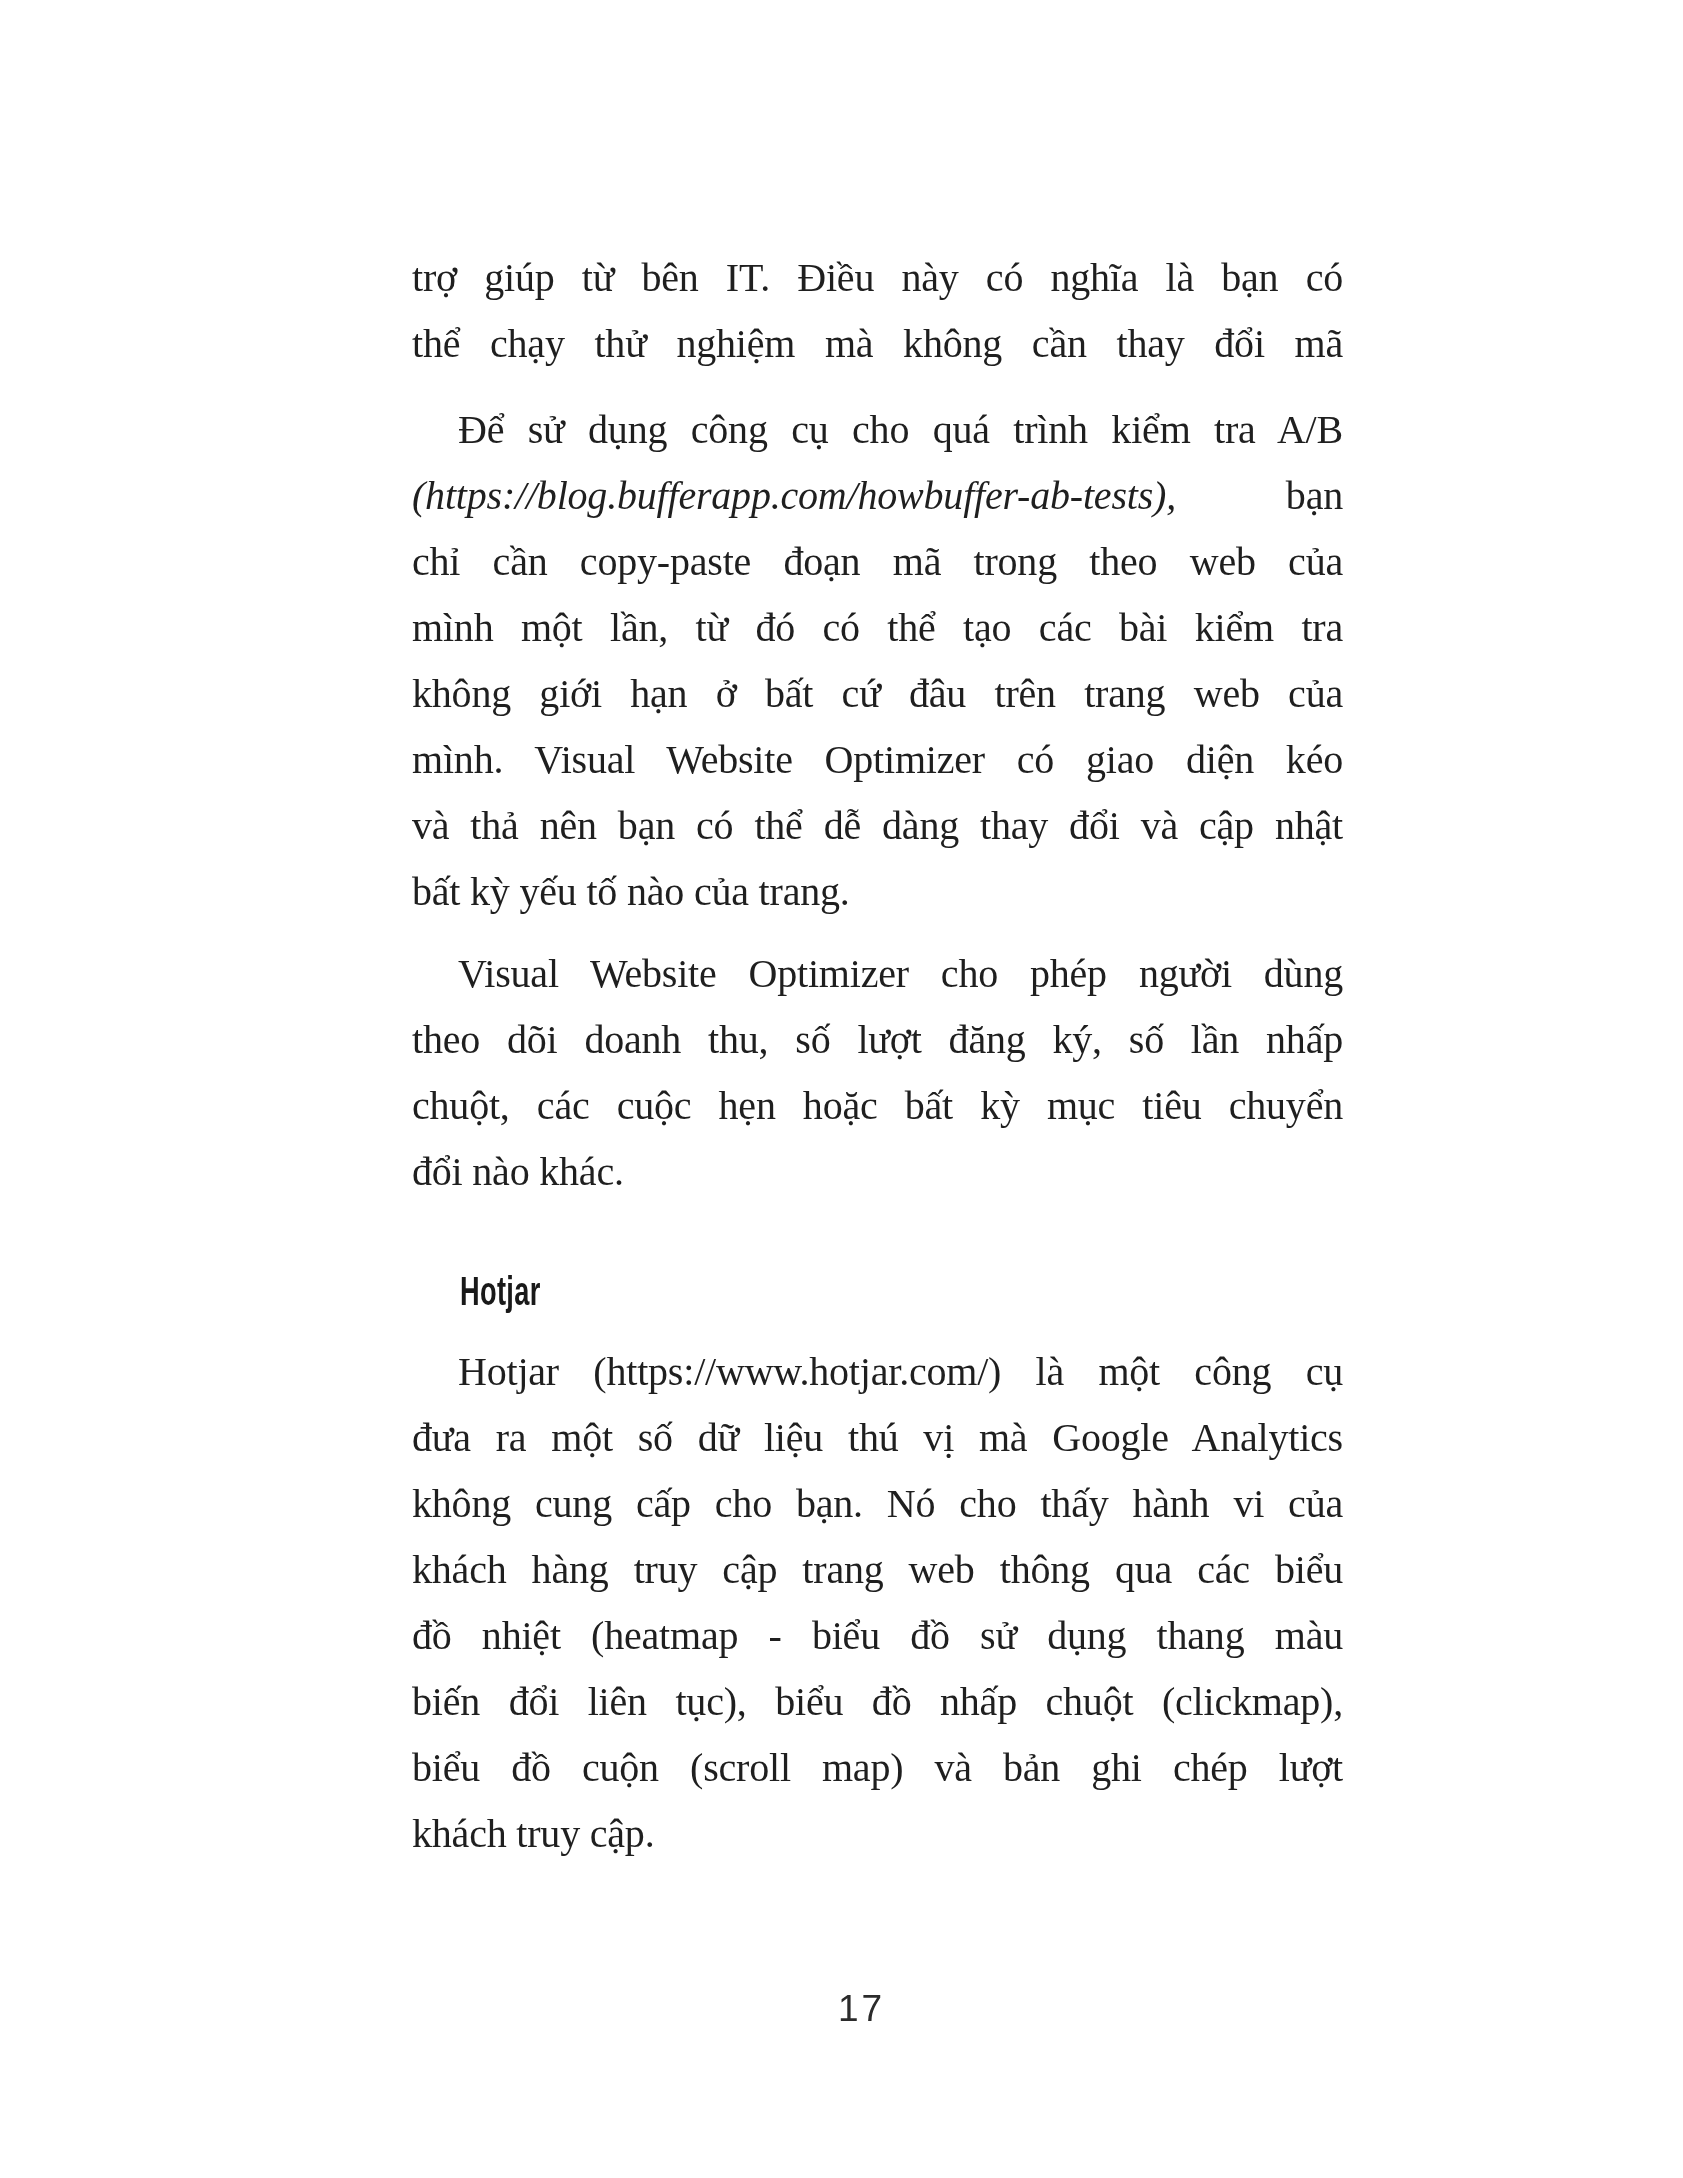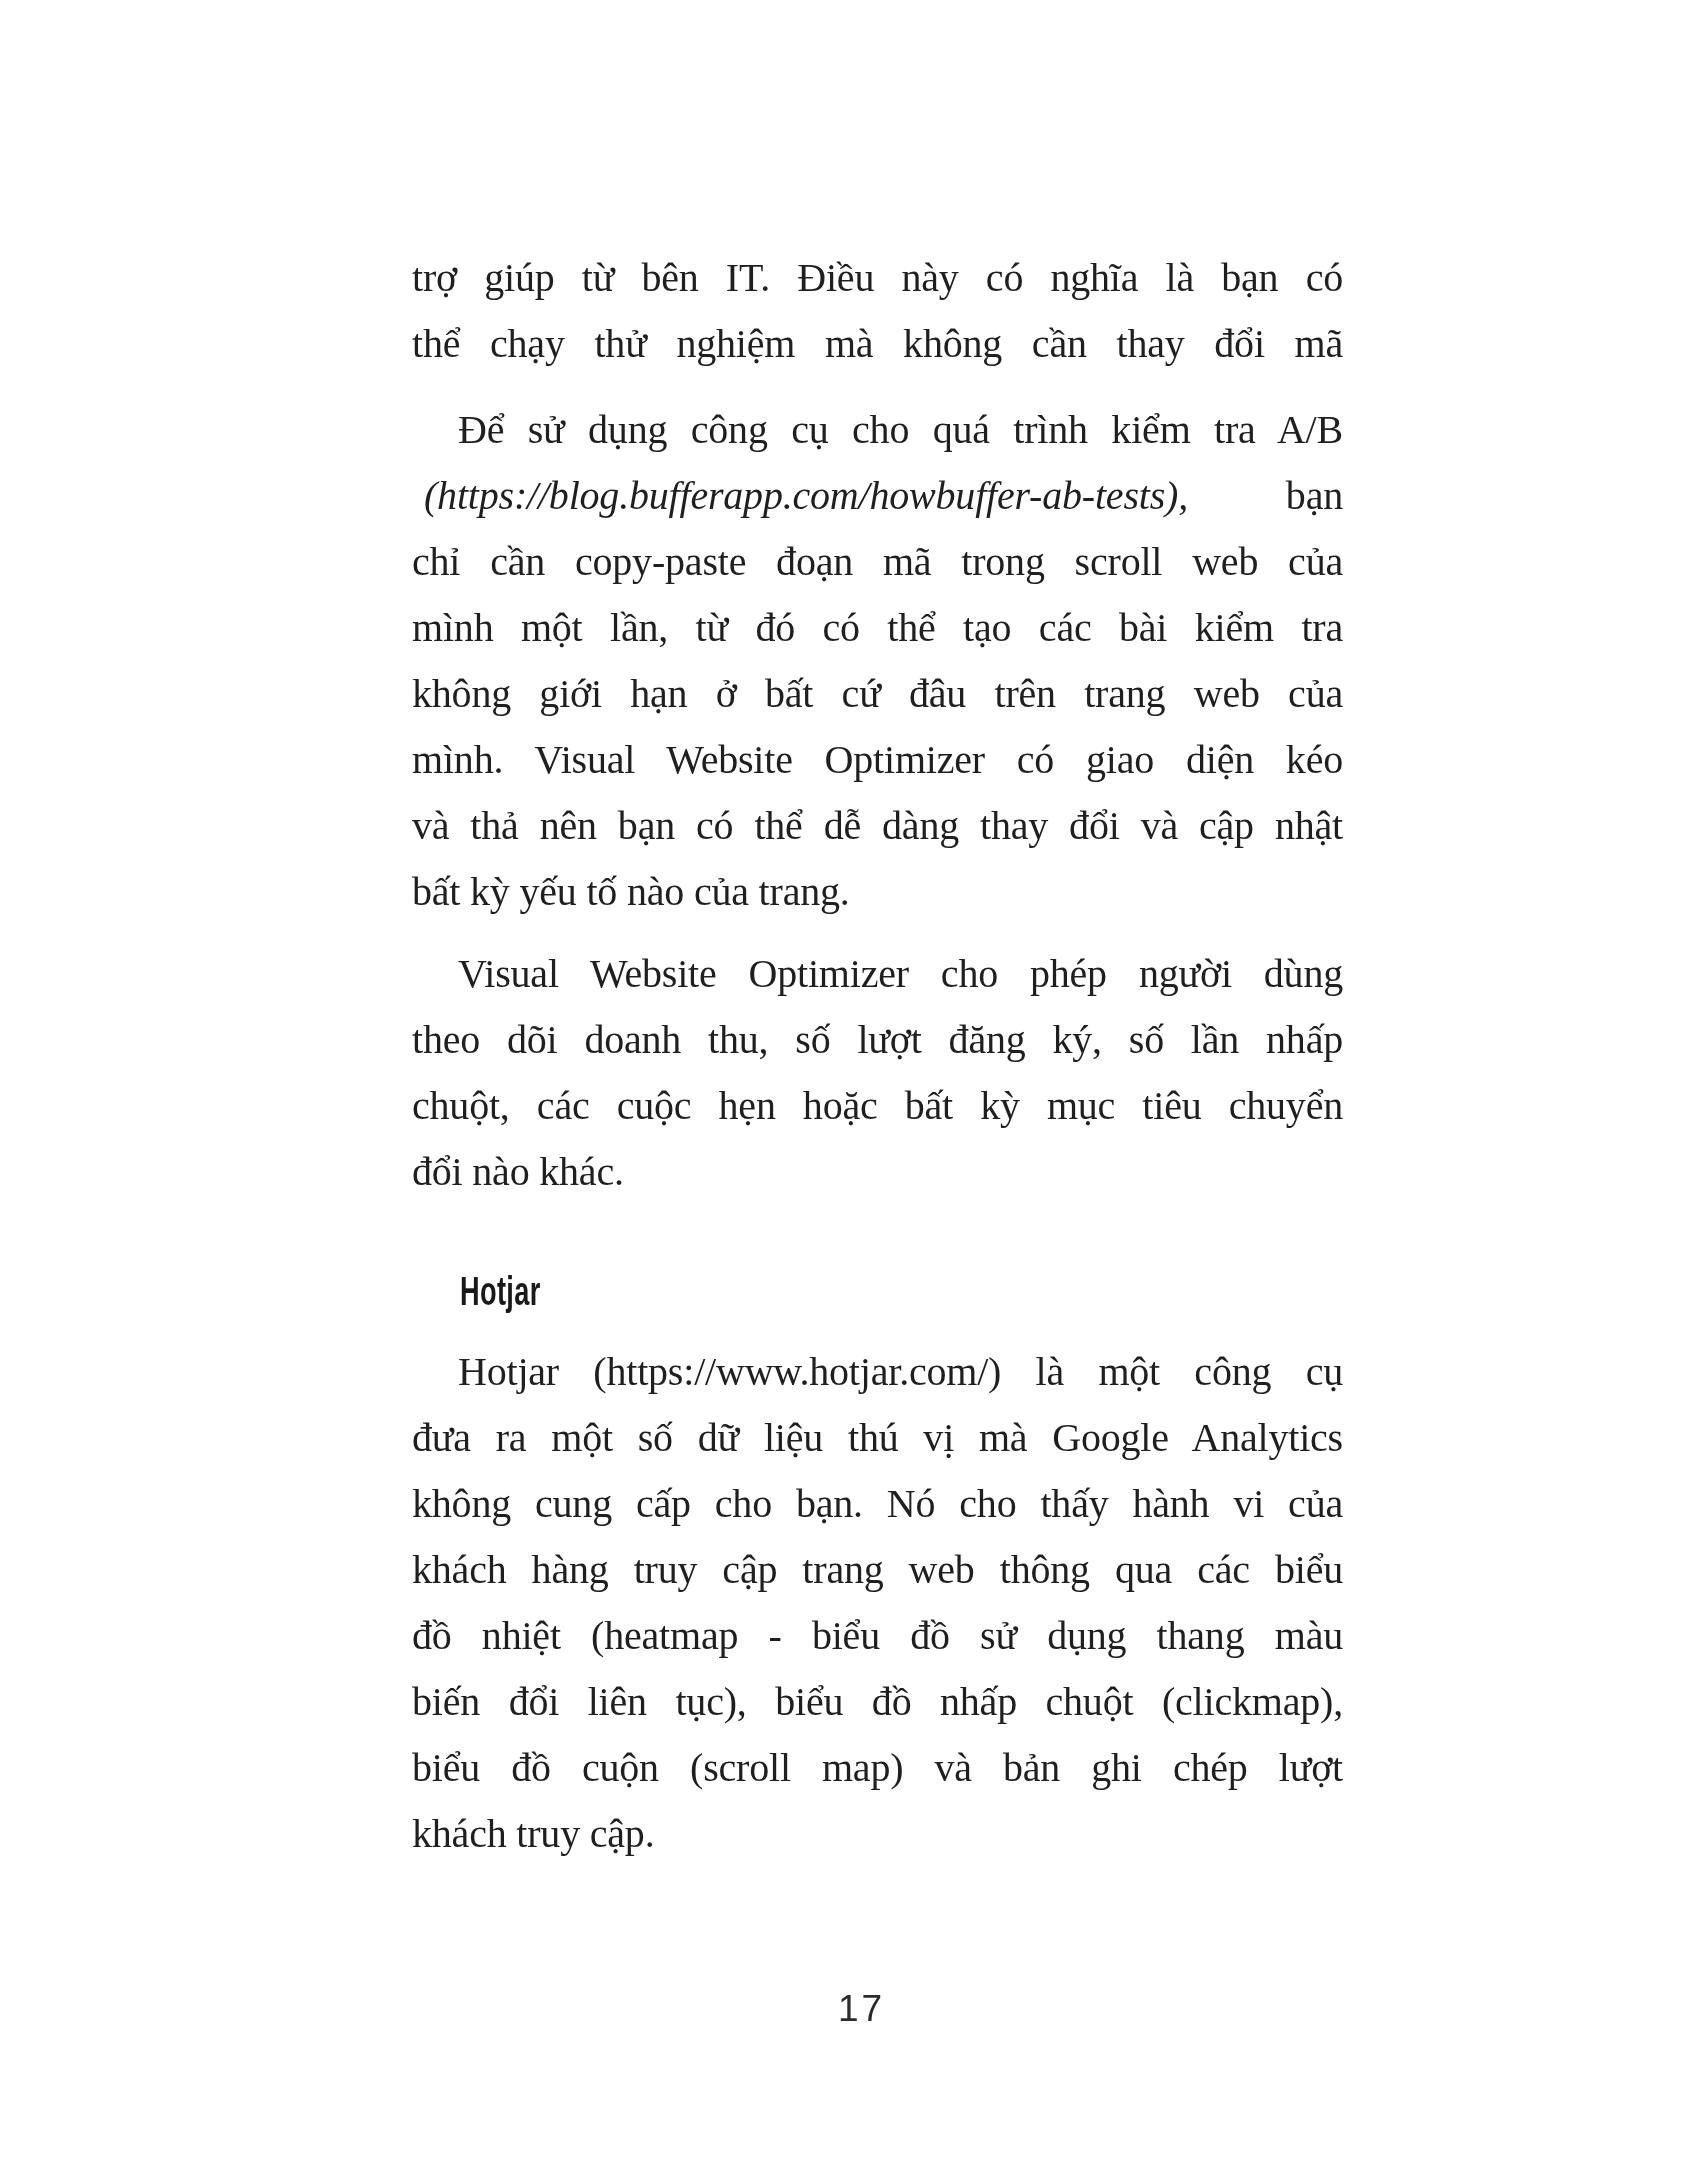--- a/index.html
+++ b/index.html
@@ -34,21 +34,20 @@
     text-align-last: justify;
   }
   .ln.last { text-align-last: left; }
   .ln.ind  { text-indent: 46px; }
 
   
   .urlline {
     display: flex;
     justify-content: space-between;
     align-items: baseline;
-    margin-left: 12px;
   }
   .it { font-style: italic; }
 
   #para2 { margin-top: 20px; }
   #para3 { margin-top: 16px; }
   #para4 { margin-top: 22px; }
 
   .section-heading {
     margin-top: 61px;
     height: 51px;
@@ -92,21 +91,21 @@
       <div class="ln">trợ giúp từ bên IT. Điều này có nghĩa là bạn có</div>
       <div class="ln">thể chạy thử nghiệm mà không cần thay đổi mã</div>
     </div>
 
     <div class="para" id="para2">
       <div class="ln ind">Để sử dụng công cụ cho quá trình kiểm tra A/B</div>
       <div class="ln urlline">
         <span class="it">(https://blog.bufferapp.com/howbuffer-ab-tests),</span>
         <span>bạn</span>
       </div>
-      <div class="ln">chỉ cần copy-paste đoạn mã trong scroll web của</div>
+      <div class="ln">chỉ cần copy-paste đoạn mã trong theo web của</div>
       <div class="ln">mình một lần, từ đó có thể tạo các bài kiểm tra</div>
       <div class="ln">không giới hạn ở bất cứ đâu trên trang web của</div>
       <div class="ln">mình. Visual Website Optimizer có giao diện kéo</div>
       <div class="ln">và thả nên bạn có thể dễ dàng thay đổi và cập nhật</div>
       <div class="ln last">bất kỳ yếu tố nào của trang.</div>
     </div>
 
     <div class="para" id="para3">
       <div class="ln ind">Visual Website Optimizer cho phép người dùng</div>
       <div class="ln">theo dõi doanh thu, số lượt đăng ký, số lần nhấp</div>

